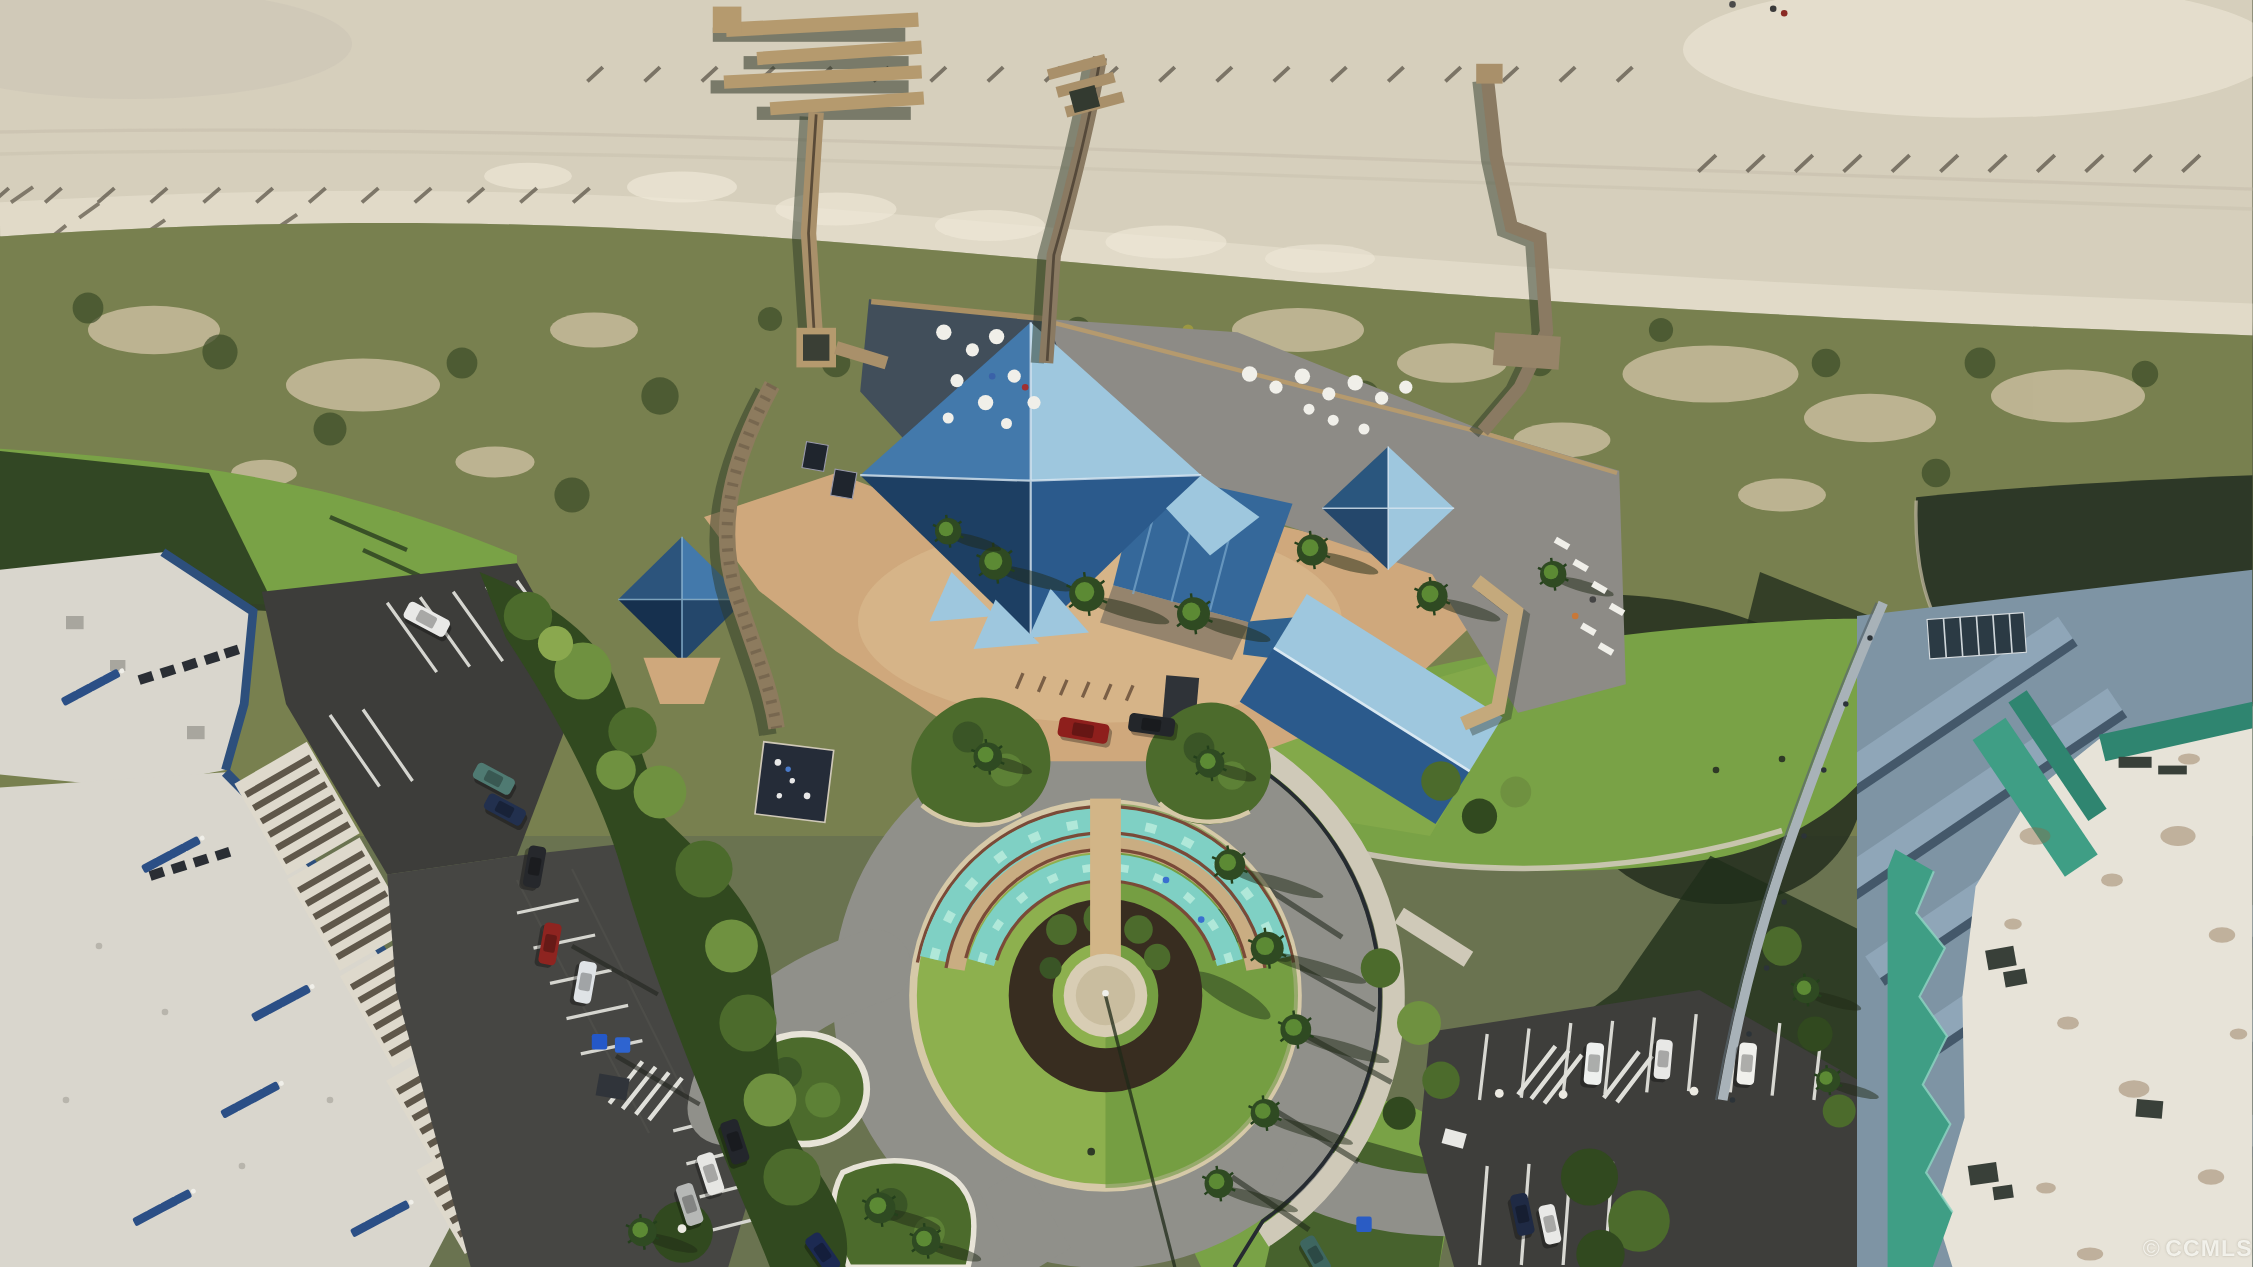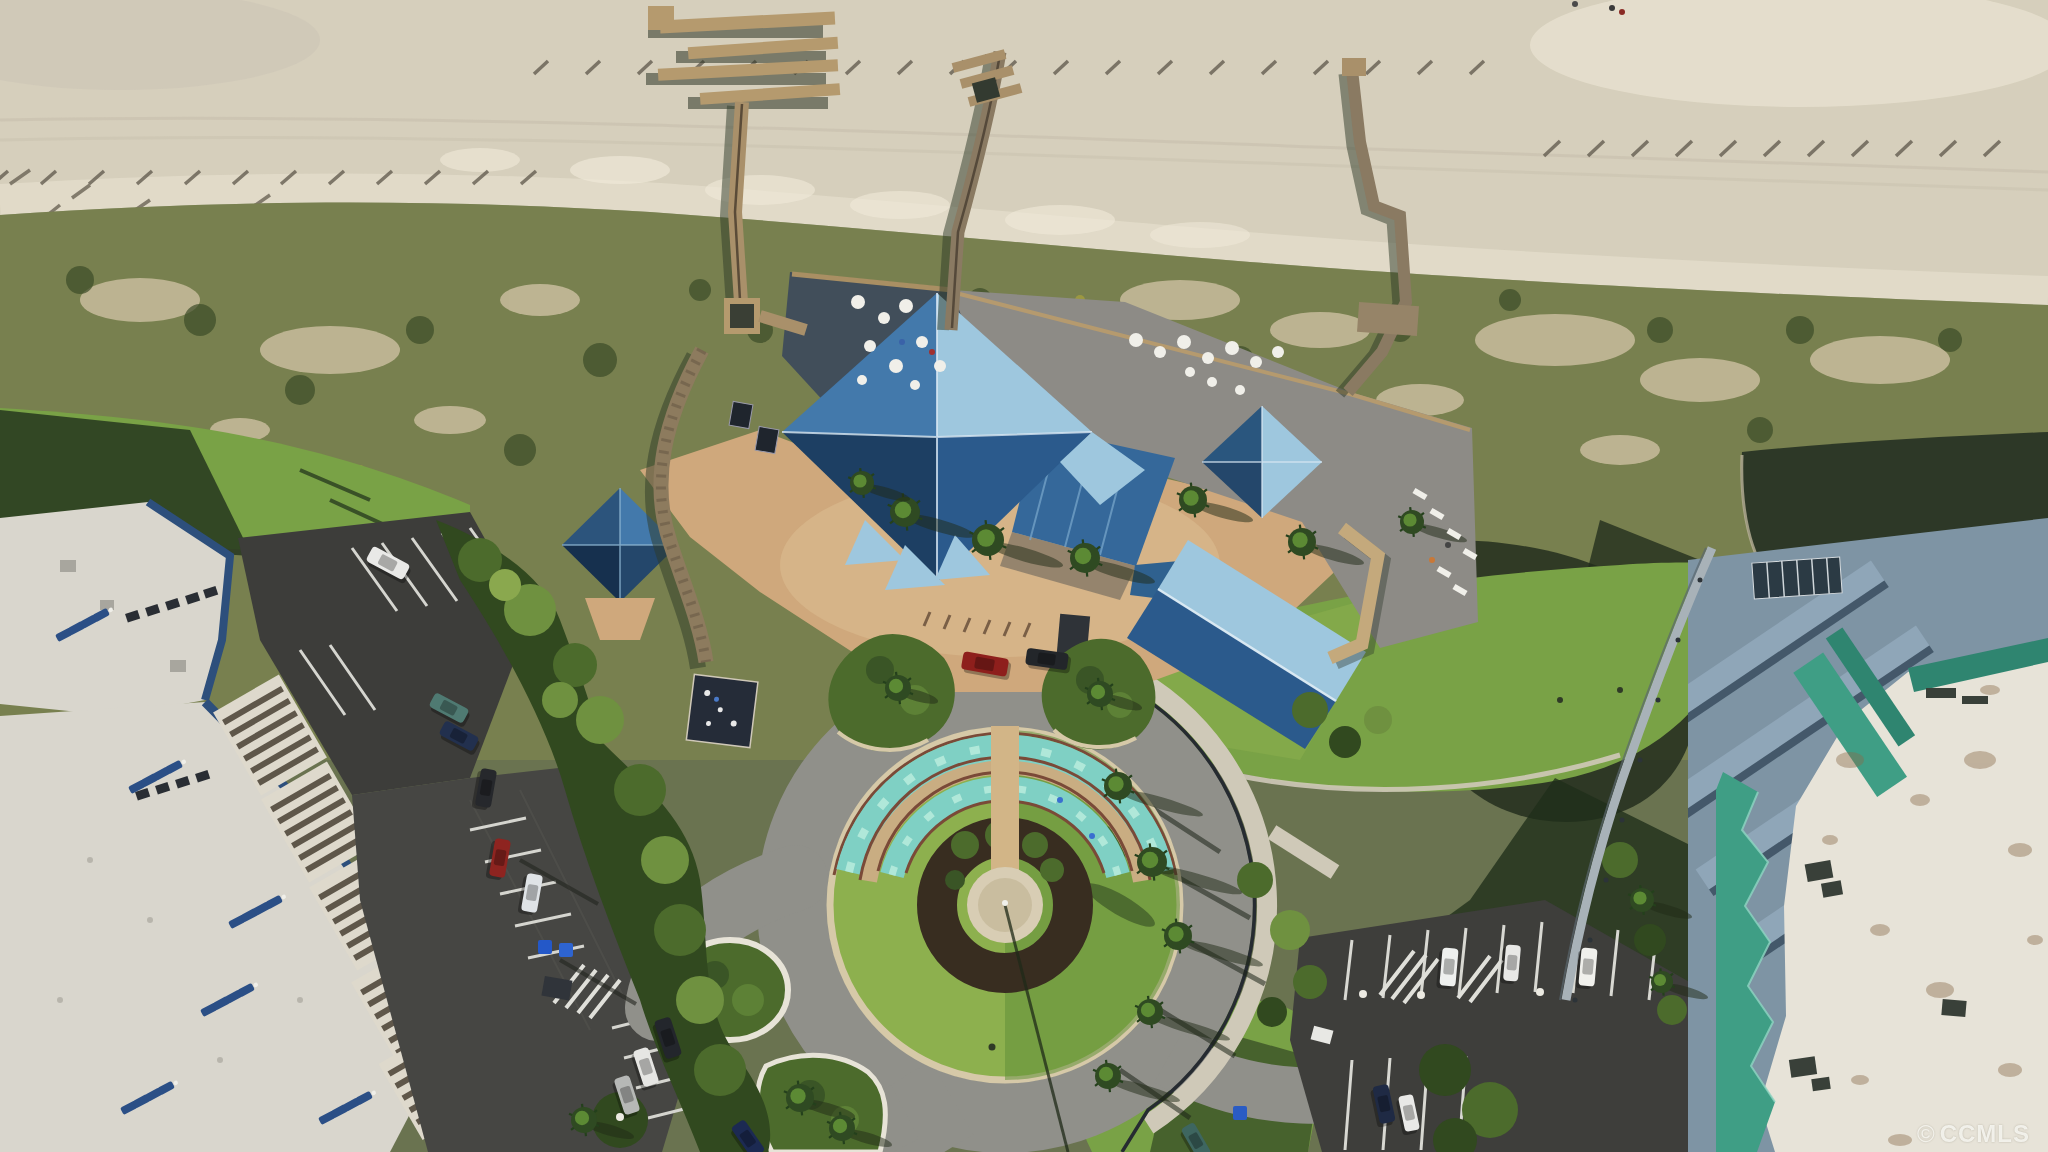--- a/index.html
+++ b/index.html
@@ -1,18 +1,18 @@
 <!DOCTYPE html>
 <html style="--c-sand: #d6cfbc; --c-sand-bright: #eadfca; --c-sand-pale: #f0ead9; --c-dune: #78804f; --c-dune-sand: #c9bd9d; --c-tree-dark: #31491f; --c-tree-mid: #4c6b2c; --c-tree-light: #6f9140; --c-grass: #79a246; --c-grass-bright: #8db04e; --c-grass-dark: #55823a; --c-road: #90908a; --c-road-dark: #3e3e3b; --c-asphalt: #464643; --c-concrete: #cfc9b8; --c-curb: #e7e3d7; --c-curb-tan: #d6c9a8; --c-paver: #cfa87c; --c-paver-light: #debf94; --c-deck: #8d8b86; --c-deck-shadow: #414e5a; --c-wood: #b59a6e; --c-wood-dark: #4f4233; --c-walkway: #8a7a62; --c-roof-dark: #2b5a8c; --c-roof-mid: #4379ab; --c-roof-light: #9ec7de; --c-roof-navy: #1d3f63; --c-teal-roof: #3f9e85; --c-teal-dark: #2f8570; --c-slate: #8fa6b8; --c-slate-dark: #44586a; --c-glass: #2b3a44; --c-roof-white: #e7e3d8; --c-water: #7fd0c4; --c-water-light: #bdeede; --c-stone: #c9ad82; --c-mulch: #382d20; --c-pond: #2d3827; --c-shadow: #1c2619; --c-fence: #262b31; --c-white: #f2f1ec; --c-parapet-blue: #2d4f7c; --c-lounger-blue: #2b4f86; --c-bldg-white: #d9d6cd; --c-slat: #5f574a;"><head>
 <meta charset="utf-8">
 <style>
   html,body{margin:0;padding:0;background:#111;}
   .stage{position:relative;width:2048px;height:1152px;overflow:hidden;background:#6a7350;font-family:"Liberation Sans",sans-serif;}
   .stage svg{position:absolute;inset:0;display:block;}
-  .watermark{position:absolute;right:18px;bottom:4px;color:rgba(252,252,248,.82);font-size:24px;letter-spacing:1px;font-weight:bold;text-shadow:0 0 2px rgba(90,80,60,.35);white-space:nowrap;}
+  .watermark{position:absolute;right:0;bottom:4px;color:rgba(252,252,248,.82);font-size:21px;letter-spacing:1px;font-weight:bold;text-shadow:0 0 2px rgba(90,80,60,.35);white-space:nowrap;}
   .watermark .wm-sym{font-weight:normal;margin-right:4px;opacity:.9;}
 </style>
 </head>
 <body>
 
 <div class="stage">
 <svg viewBox="0 0 2048 1152" width="2048" height="1152">
 
   <defs>
     <clipPath id="rbclip">

